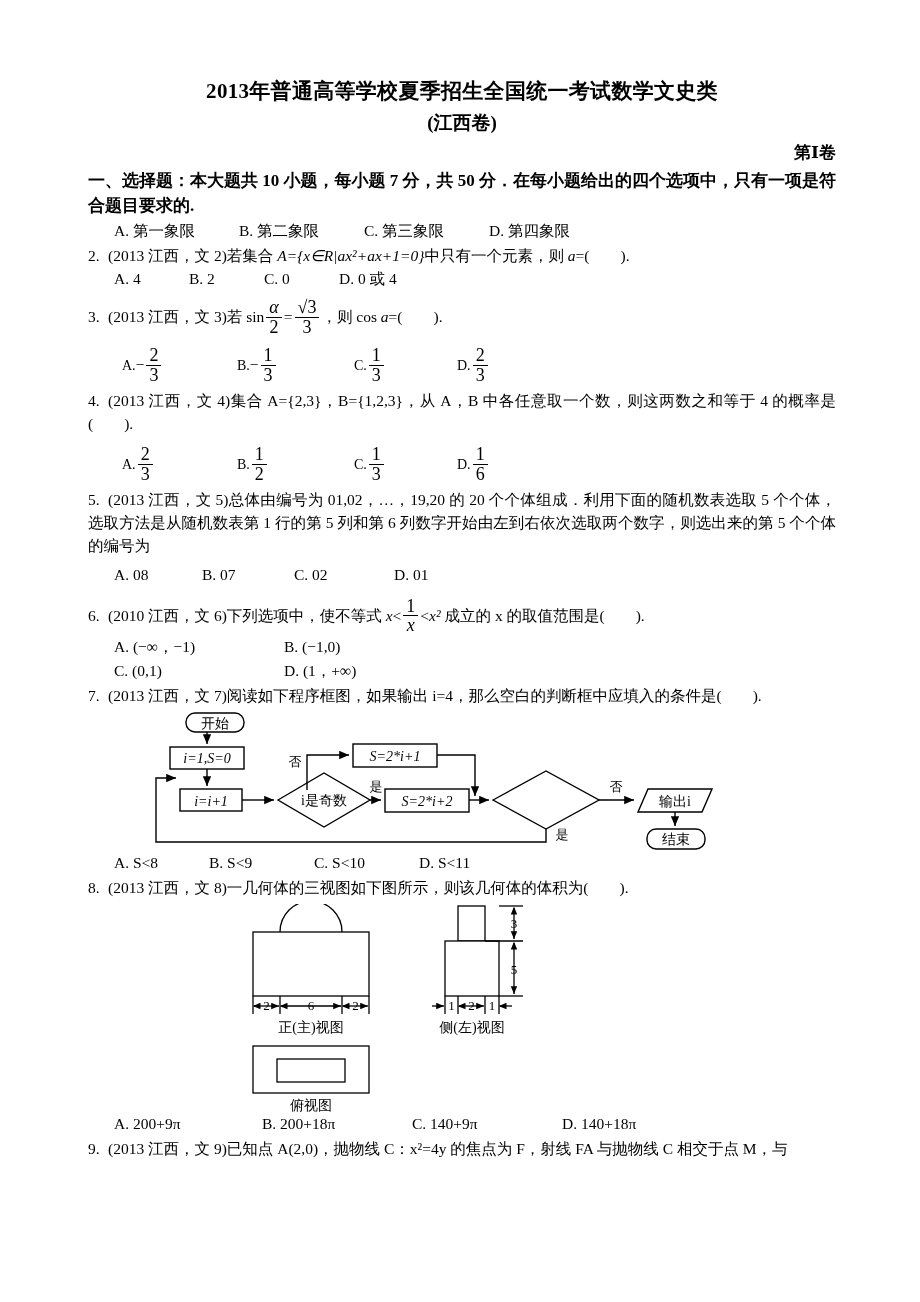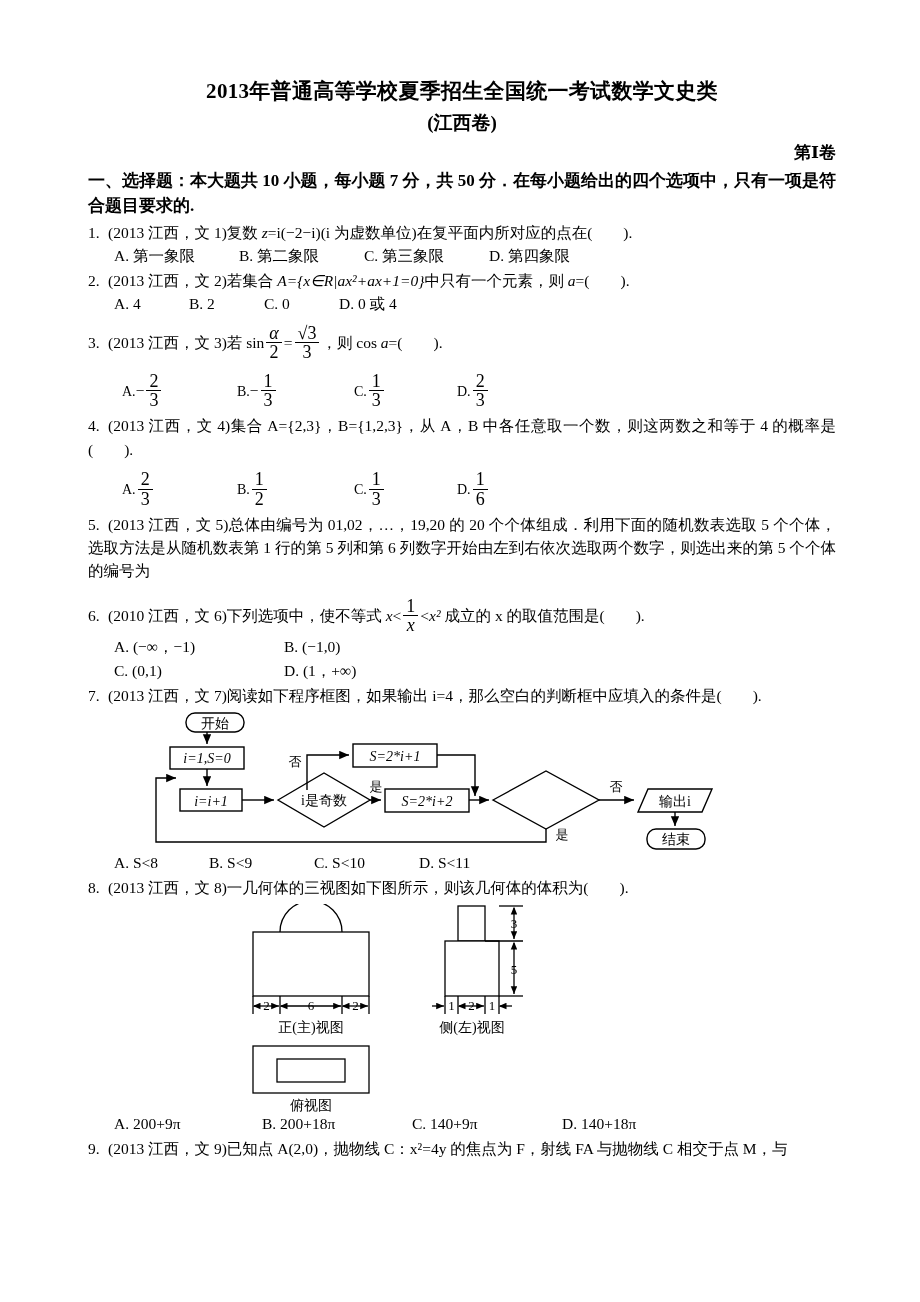--- a/index.html
+++ b/index.html
@@ -145,25 +145,20 @@
 <body>
 
 <div class="page">
 <div class="content">
 
   <div class="doc-title">2013年普通高等学校夏季招生全国统一考试数学文史类</div>
   <div class="doc-subtitle">(江西卷)</div>
   <div class="doc-section">第Ⅰ卷</div>
   <div class="instructions">一、选择题：本大题共 10 小题，每小题 7 分，共 50 分．在每小题给出的四个选项中，只有一项是符合题目要求的.</div>
 
-  <div class="q">
-    <span class="q-body">
-      <span class="qnum">1.</span><span>(2013 江西，文 1)复数 </span><span class="mi">z</span><span>=i(−2−i)(i 为虚数单位)在复平面内所对应的点在(　　).</span>
-    </span>
-  </div>
   <div class="opts">
     <span class="opt" style="width:125px">A. 第一象限</span><span class="opt" style="width:125px">B. 第二象限</span><span class="opt" style="width:125px">C. 第三象限</span><span class="opt">D. 第四象限</span>
   </div>
 
   <div class="q">
     <span class="q-body">
       <span class="qnum">2.</span><span>(2013 江西，文 2)若集合 </span><span class="mi">A={x∈R|ax²+ax+1=0}</span><span>中只有一个元素，则 </span><span class="mi">a</span><span>=(　　).</span>
     </span>
   </div>
   <div class="opts">
@@ -197,20 +192,23 @@
   <div class="q">
     <span class="q-body">
       <span class="qnum">5.</span><span>(2013 江西，文 5)总体由编号为 01,02，…，19,20 的 20 个个体组成．利用下面的随机数表选取 5 个个体，选取方法是从随机数表第 1 行的第 5 列和第 6 列数字开始由左到右依次选取两个数字，则选出来的第 5 个个体的编号为</span>
     </span>
   </div>
   <div class="rand-table-wrap">
     <table class="rand">
       <tbody>
     </tbody>
         </table>
+  </div>
+  <div class="opts" style="margin-top:2px">
+    <span class="opt" style="width:88px">A. 08</span><span class="opt" style="width:92px">B. 07</span><span class="opt" style="width:100px">C. 02</span><span class="opt">D. 01</span>
   </div>
 
   <div class="q" style="margin-top:10px;line-height:1.9">
     <span class="q-body">
       <span class="qnum">6.</span><span>(2010 江西，文 6)下列选项中，使不等式 </span><span class="mi">x</span><span>&lt;</span><span class="frac big"><span class="num">1</span><span class="den mi">x</span></span><span>&lt;</span><span class="mi">x²</span><span> 成立的 x 的取值范围是(　　).</span>
     </span>
   </div>
   <div class="opts">
     <span class="opt" style="width:170px">A. (−∞，−1)</span><span class="opt">B. (−1,0)</span>
   </div>

